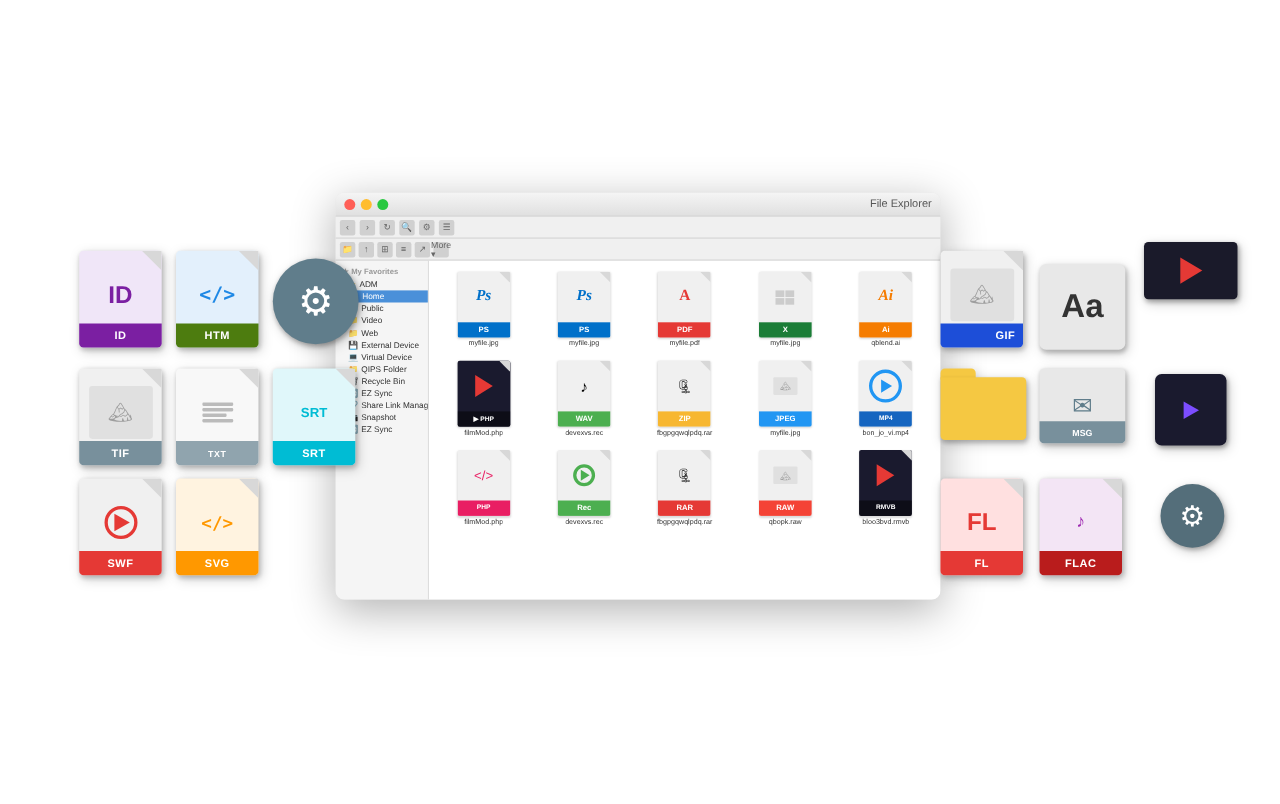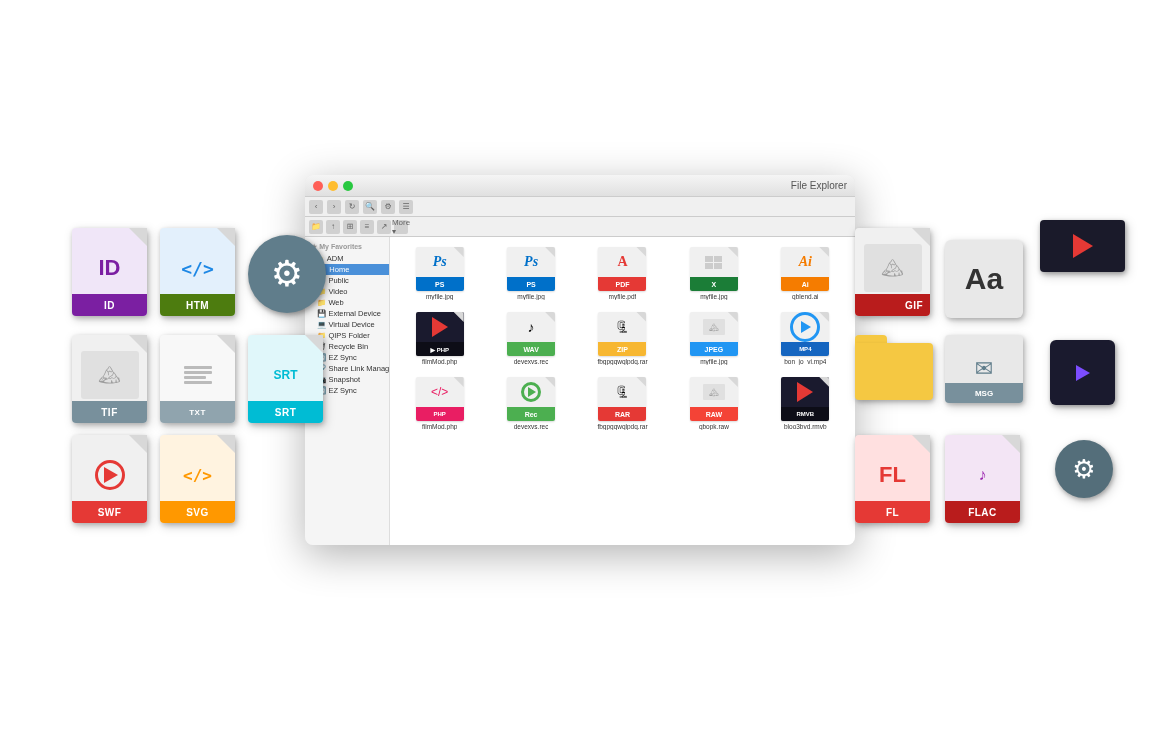--- a/index.html
+++ b/index.html
@@ -144,21 +144,21 @@
     .file-item {
       display: flex;
       flex-direction: column;
       align-items: center;
       padding: 4px 2px;
       cursor: pointer;
     }
 
     .ft-body {
       width: 48px;
-      height: 44px;
+      height: 60px;
       background: #f0f0f0;
       border-radius: 2px;
       position: relative;
       display: flex;
       align-items: center;
       justify-content: center;
       box-shadow: 0 1px 2px rgba(0,0,0,0.15);
       overflow: hidden;
     }
 
@@ -639,21 +639,21 @@
 <div class="big-icon" style="left:160px; top:435px;">
   <div class="icon-box" style="background:#fff3e0;">
     <span class="icon-inner" style="color:#ff9800; font-size:16px; margin-bottom:8px; font-family:monospace;">&lt;/&gt;</span>
     <div class="icon-badge" style="background:#ff9800;">SVG</div>
   </div>
 </div>
 
 <div class="big-icon" style="left:855px; top:228px;">
   <div class="icon-box" style="background:#f0f0f0;">
     <div class="photo-icon" style="margin-bottom:8px;">🏔</div>
-    <div class="icon-badge" style="background:#b91c1c;padding-left:43px;">GIF</div>
+    <div class="icon-badge" style="background:#1d4ed8;padding-left:43px;">GIF</div>
   </div>
 </div>
 
 <div class="big-icon" style="left:945px; top:228px;margin-top:12px;">
   <div class="font-icon">Aa</div>
 </div>
 
 <div class="big-icon" style="left:1040px; top:220px;">
   <div class="video-box" style="width:85px;height:52px;">
     <div class="play-triangle"></div>

